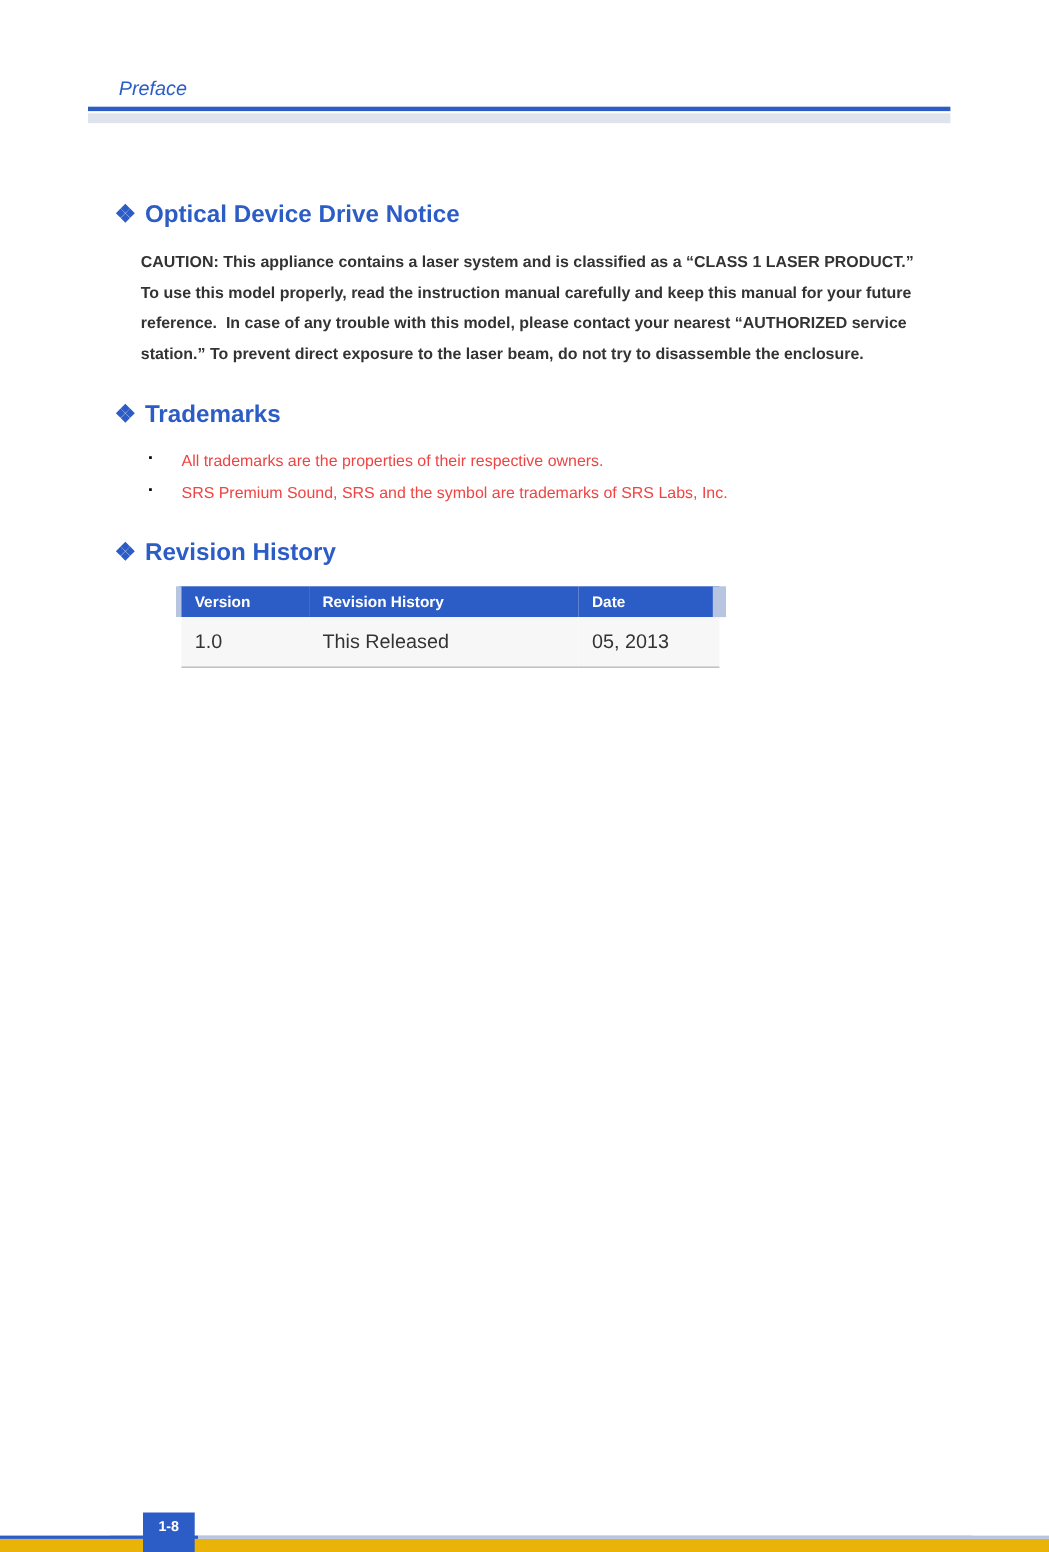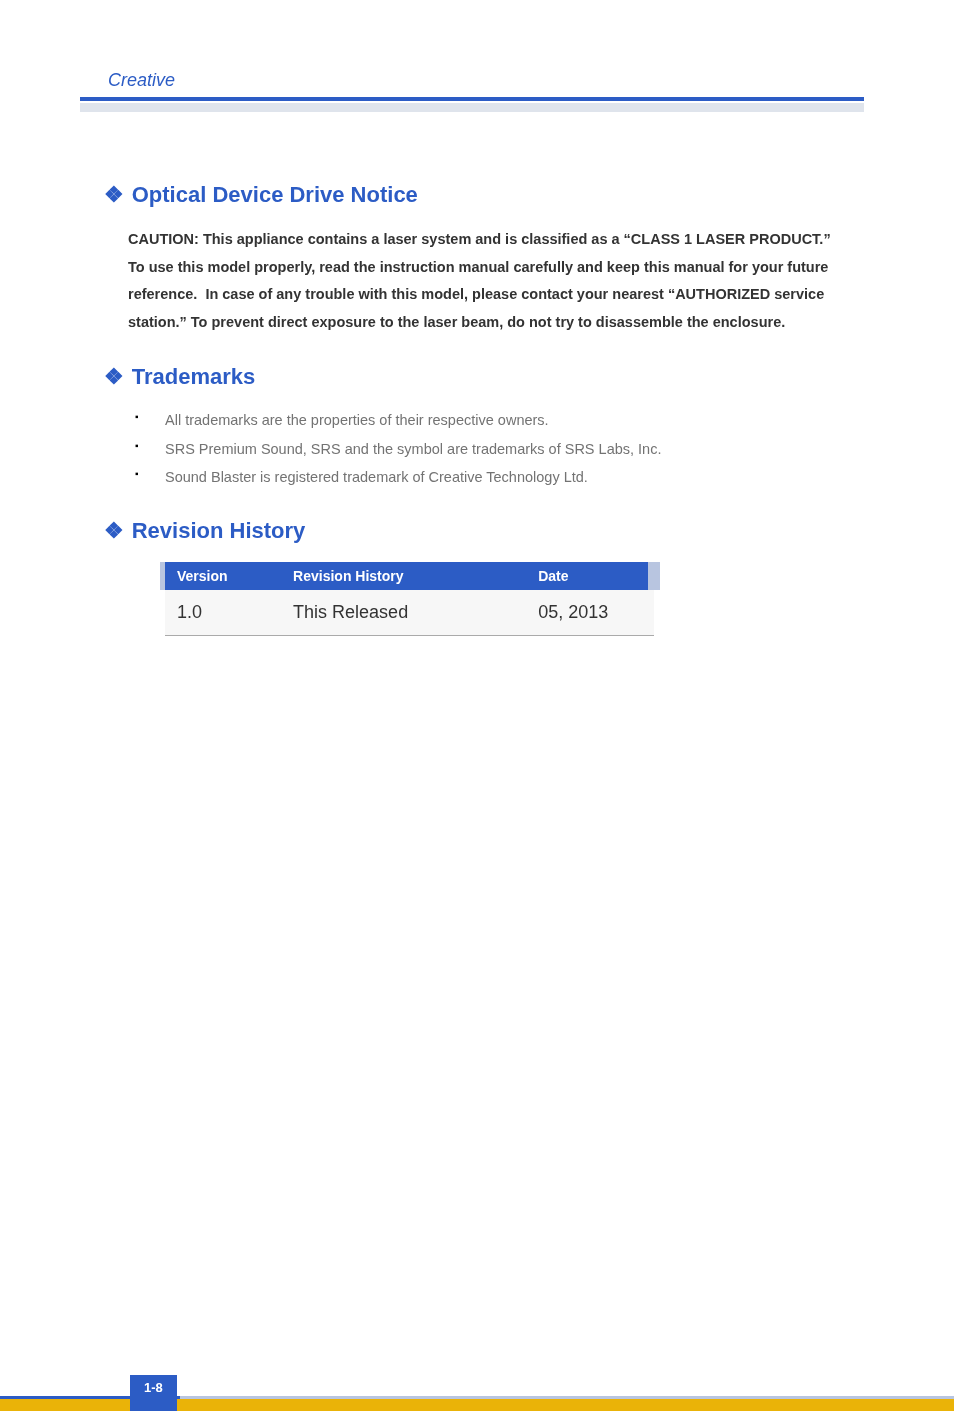--- a/index.html
+++ b/index.html
@@ -70,21 +70,21 @@
       list-style: none;
       margin-left: 55px;
       margin-right: 10px;
     }
     .bullet-list li {
       position: relative;
       padding-left: 30px;
       font-size: 14.5px;
       line-height: 1.7;
       margin-bottom: 4px;
-      color: #737373;
+      color: #ef4444;
     }
     .bullet-list li::before {
       content: "▪";
       position: absolute;
       left: 0;
       top: 0;
       font-size: 10px;
       color: #000;
     }
     .revision-table-wrap {
@@ -162,42 +162,41 @@
       padding: 5px 14px 18px 14px;
       z-index: 2;
     }
   </style>
 </head>
 <body>
 
 <div class="page">
 
   <div class="header-area">
-    <div class="header-title">Creative</div>
+    <div class="header-title">Preface</div>
     <div class="header-rule-thick"></div>
     <div class="header-rule-thin-container"></div>
   </div>
 
   <div class="section">
     <div class="section-heading">
       <span class="diamond-bullet">❖</span>
       <span>Optical Device Drive Notice</span>
     </div>
     <div class="section-body">CAUTION: This appliance contains a laser system and is classified as a “CLASS 1 LASER PRODUCT.” To use this model properly, read the instruction manual carefully and keep this manual for your future reference.&nbsp; In case of any trouble with this model, please contact your nearest “AUTHORIZED service station.” To prevent direct exposure to the laser beam, do not try to disassemble the enclosure.</div>
   </div>
 
   <div class="section">
     <div class="section-heading">
       <span class="diamond-bullet">❖</span>
       <span>Trademarks</span>
     </div>
     <ul class="bullet-list">
       <li>All trademarks are the properties of their respective owners.</li>
       <li>SRS Premium Sound, SRS and the symbol are trademarks of SRS Labs, Inc.</li>
-      <li>Sound Blaster is registered trademark of Creative Technology Ltd.</li>
     </ul>
   </div>
 
   <div class="section">
     <div class="section-heading">
       <span class="diamond-bullet">❖</span>
       <span>Revision History</span>
     </div>
     <div class="revision-table-wrap">
       <table class="rev-table">

